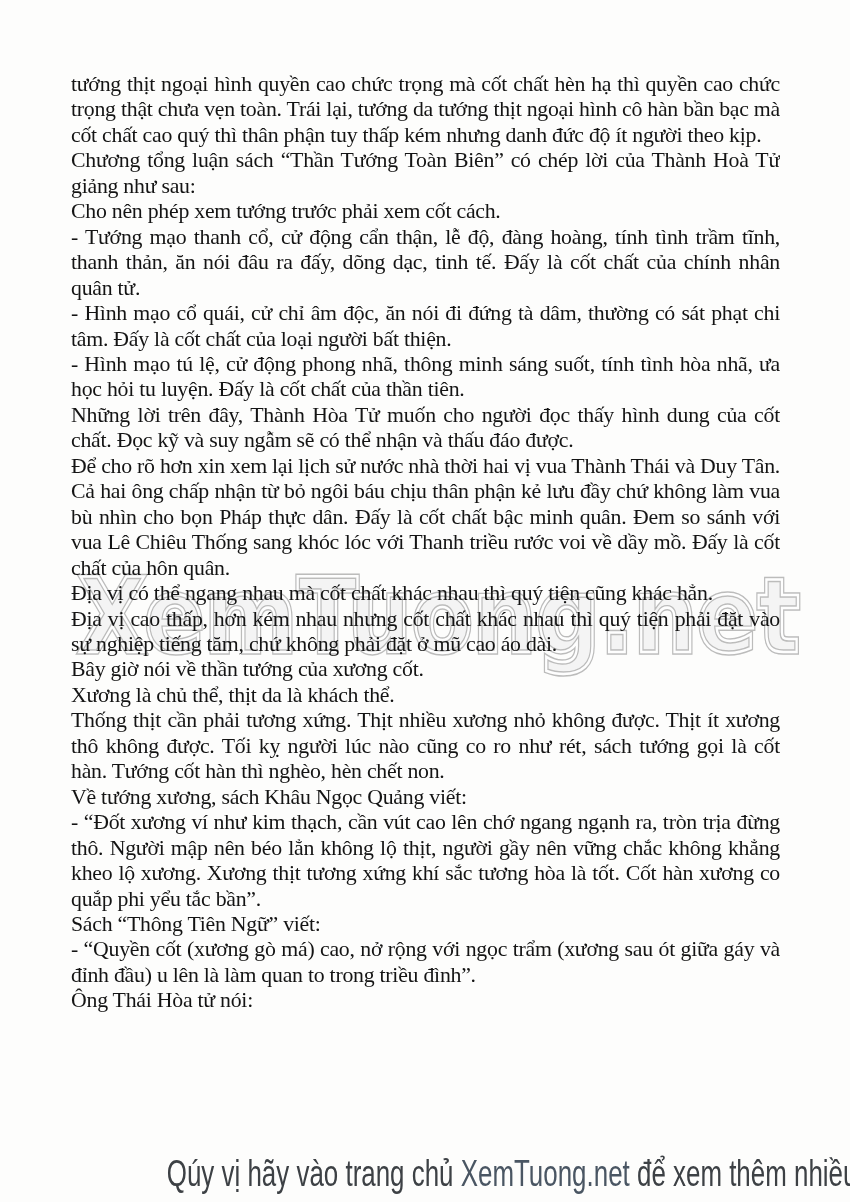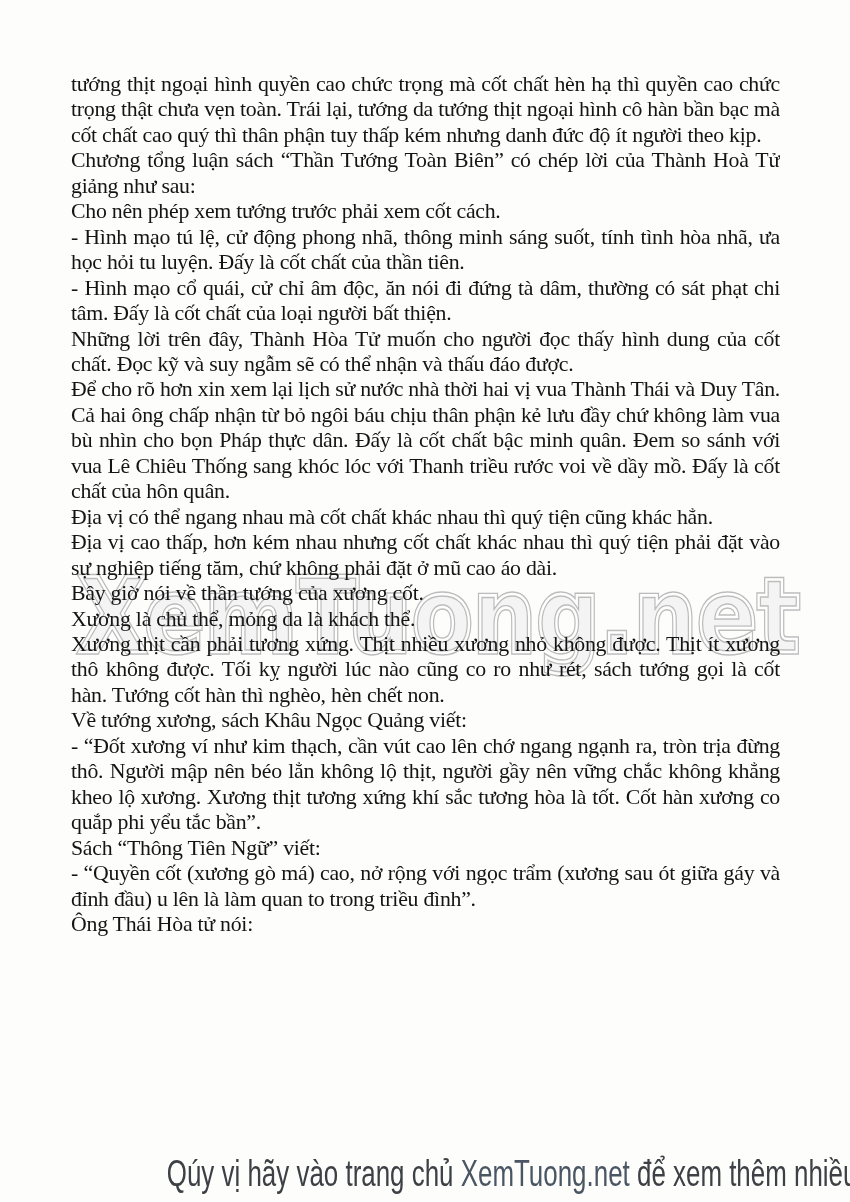--- a/index.html
+++ b/index.html
@@ -75,29 +75,30 @@
 
   <svg class="watermark" viewBox="0 0 850 175" xmlns="http://www.w3.org/2000/svg" aria-hidden="true">
     <text x="78" y="112" font-size="104" textLength="722" lengthAdjust="spacingAndGlyphs" fill="#e9e9e9" fill-opacity="0.45" stroke="#b5b5b5" stroke-width="5.5">XemTuong.net</text>
     <text x="78" y="112" font-size="104" textLength="722" lengthAdjust="spacingAndGlyphs" fill="none" stroke="#ffffff" stroke-width="2.6">XemTuong.net</text>
   </svg>
 
   <div class="content">
     <p>tướng thịt ngoại hình quyền cao chức trọng mà cốt chất hèn hạ thì quyền cao chức trọng thật chưa vẹn toàn. Trái lại, tướng da tướng thịt ngoại hình cô hàn bần bạc mà cốt chất cao quý thì thân phận tuy thấp kém nhưng danh đức độ ít người theo kịp.</p>
     <p>Chương tổng luận sách “Thần Tướng Toàn Biên” có chép lời của Thành Hoà Tử giảng như sau:</p>
     <p>Cho nên phép xem tướng trước phải xem cốt cách.</p>
+    <p>- Tướng mạo thanh cổ, cử động cẩn thận, lễ độ, đàng hoàng, tính tình trầm tĩnh, thanh thản, ăn nói đâu ra đấy, dõng dạc, tinh tế. Đấy là cốt chất của chính nhân quân tử.</p>
+    <p>- Hình mạo cổ quái, cử chỉ âm độc, ăn nói đi đứng tà dâm, thường có sát phạt chi tâm. Đấy là cốt chất của loại người bất thiện.</p>
     <p>- Hình mạo tú lệ, cử động phong nhã, thông minh sáng suốt, tính tình hòa nhã, ưa học hỏi tu luyện. Đấy là cốt chất của thần tiên.</p>
-    <p>- Hình mạo cổ quái, cử chỉ âm độc, ăn nói đi đứng tà dâm, thường có sát phạt chi tâm. Đấy là cốt chất của loại người bất thiện.</p>
     <p>Những lời trên đây, Thành Hòa Tử muốn cho người đọc thấy hình dung của cốt chất. Đọc kỹ và suy ngẫm sẽ có thể nhận và thấu đáo được.</p>
     <p>Để cho rõ hơn xin xem lại lịch sử nước nhà thời hai vị vua Thành Thái và Duy Tân. Cả hai ông chấp nhận từ bỏ ngôi báu chịu thân phận kẻ lưu đầy chứ không làm vua bù nhìn cho bọn Pháp thực dân. Đấy là cốt chất bậc minh quân. Đem so sánh với vua Lê Chiêu Thống sang khóc lóc với Thanh triều rước voi về dầy mồ. Đấy là cốt chất của hôn quân.</p>
     <p>Địa vị có thể ngang nhau mà cốt chất khác nhau thì quý tiện cũng khác hẳn.</p>
     <p>Địa vị cao thấp, hơn kém nhau nhưng cốt chất khác nhau thì quý tiện phải đặt vào sự nghiệp tiếng tăm, chứ không phải đặt ở mũ cao áo dài.</p>
     <p>Bây giờ nói về thần tướng của xương cốt.</p>
-    <p>Xương là chủ thể, mỏng da là khách thể.</p>
-    <p>Xương thịt cần phải tương xứng. Thịt nhiều xương nhỏ không được. Thịt ít xương thô không được. Tối kỵ người lúc nào cũng co ro như rét, sách tướng gọi là cốt hàn. Tướng cốt hàn thì nghèo, hèn chết non.</p>
+    <p>Xương là chủ thể, thịt da là khách thể.</p>
+    <p>Thống thịt cần phải tương xứng. Thịt nhiều xương nhỏ không được. Thịt ít xương thô không được. Tối kỵ người lúc nào cũng co ro như rét, sách tướng gọi là cốt hàn. Tướng cốt hàn thì nghèo, hèn chết non.</p>
     <p>Về tướng xương, sách Khâu Ngọc Quảng viết:</p>
     <p>- “Đốt xương ví như kim thạch, cần vút cao lên chớ ngang ngạnh ra, tròn trịa đừng thô. Người mập nên béo lẳn không lộ thịt, người gầy nên vững chắc không khẳng kheo lộ xương. Xương thịt tương xứng khí sắc tương hòa là tốt. Cốt hàn xương co quắp phi yểu tắc bần”.</p>
     <p>Sách “Thông Tiên Ngữ” viết:</p>
     <p>- “Quyền cốt (xương gò má) cao, nở rộng với ngọc trẩm (xương sau ót giữa gáy và đỉnh đầu) u lên là làm quan to trong triều đình”.</p>
     <p>Ông Thái Hòa tử nói:</p>
   </div>
 
   <div class="footer">
     <span class="footer-inner"><span>Qúy vị hãy vào trang chủ </span><span class="footer-brand">XemTuong.net</span><span> để xem thêm nhiều mục hay khác</span></span>
   </div>

